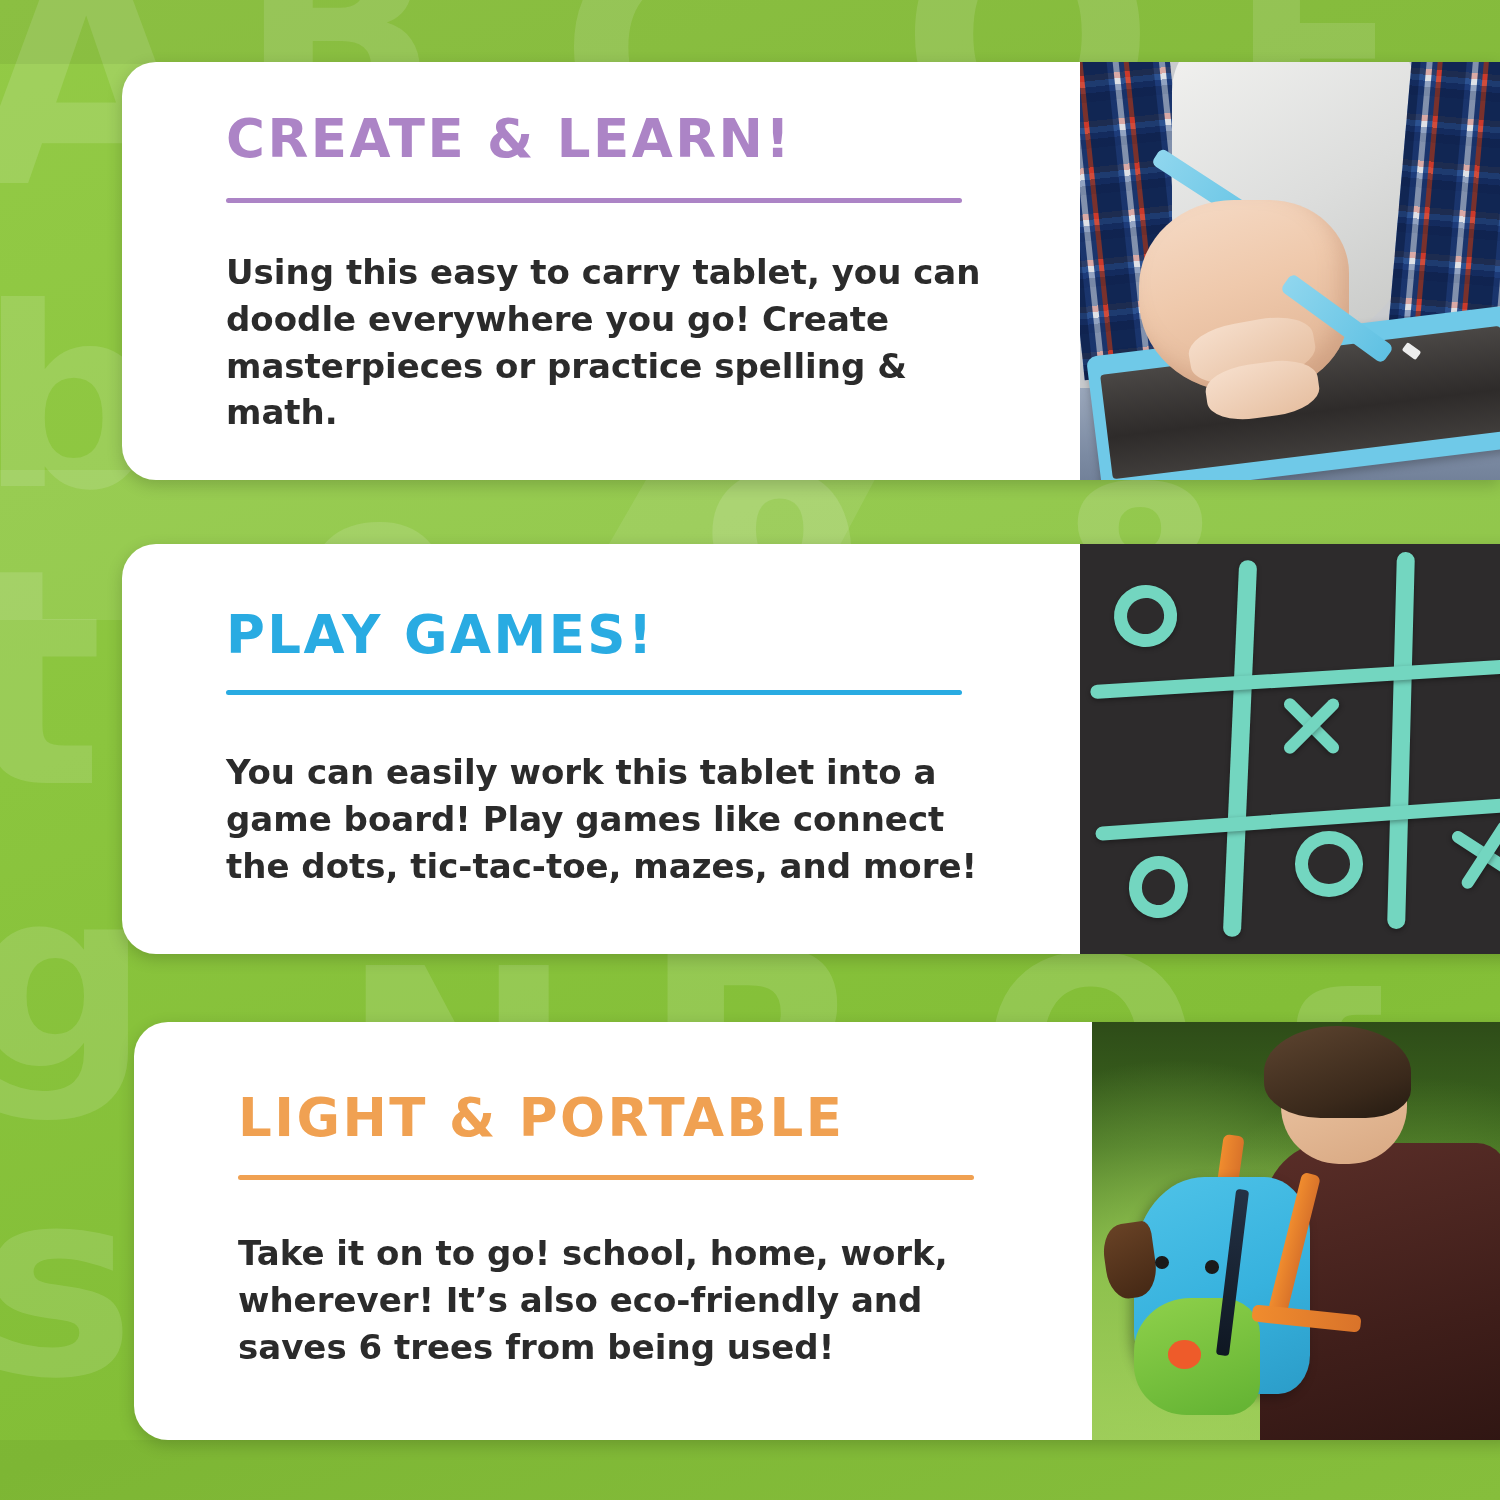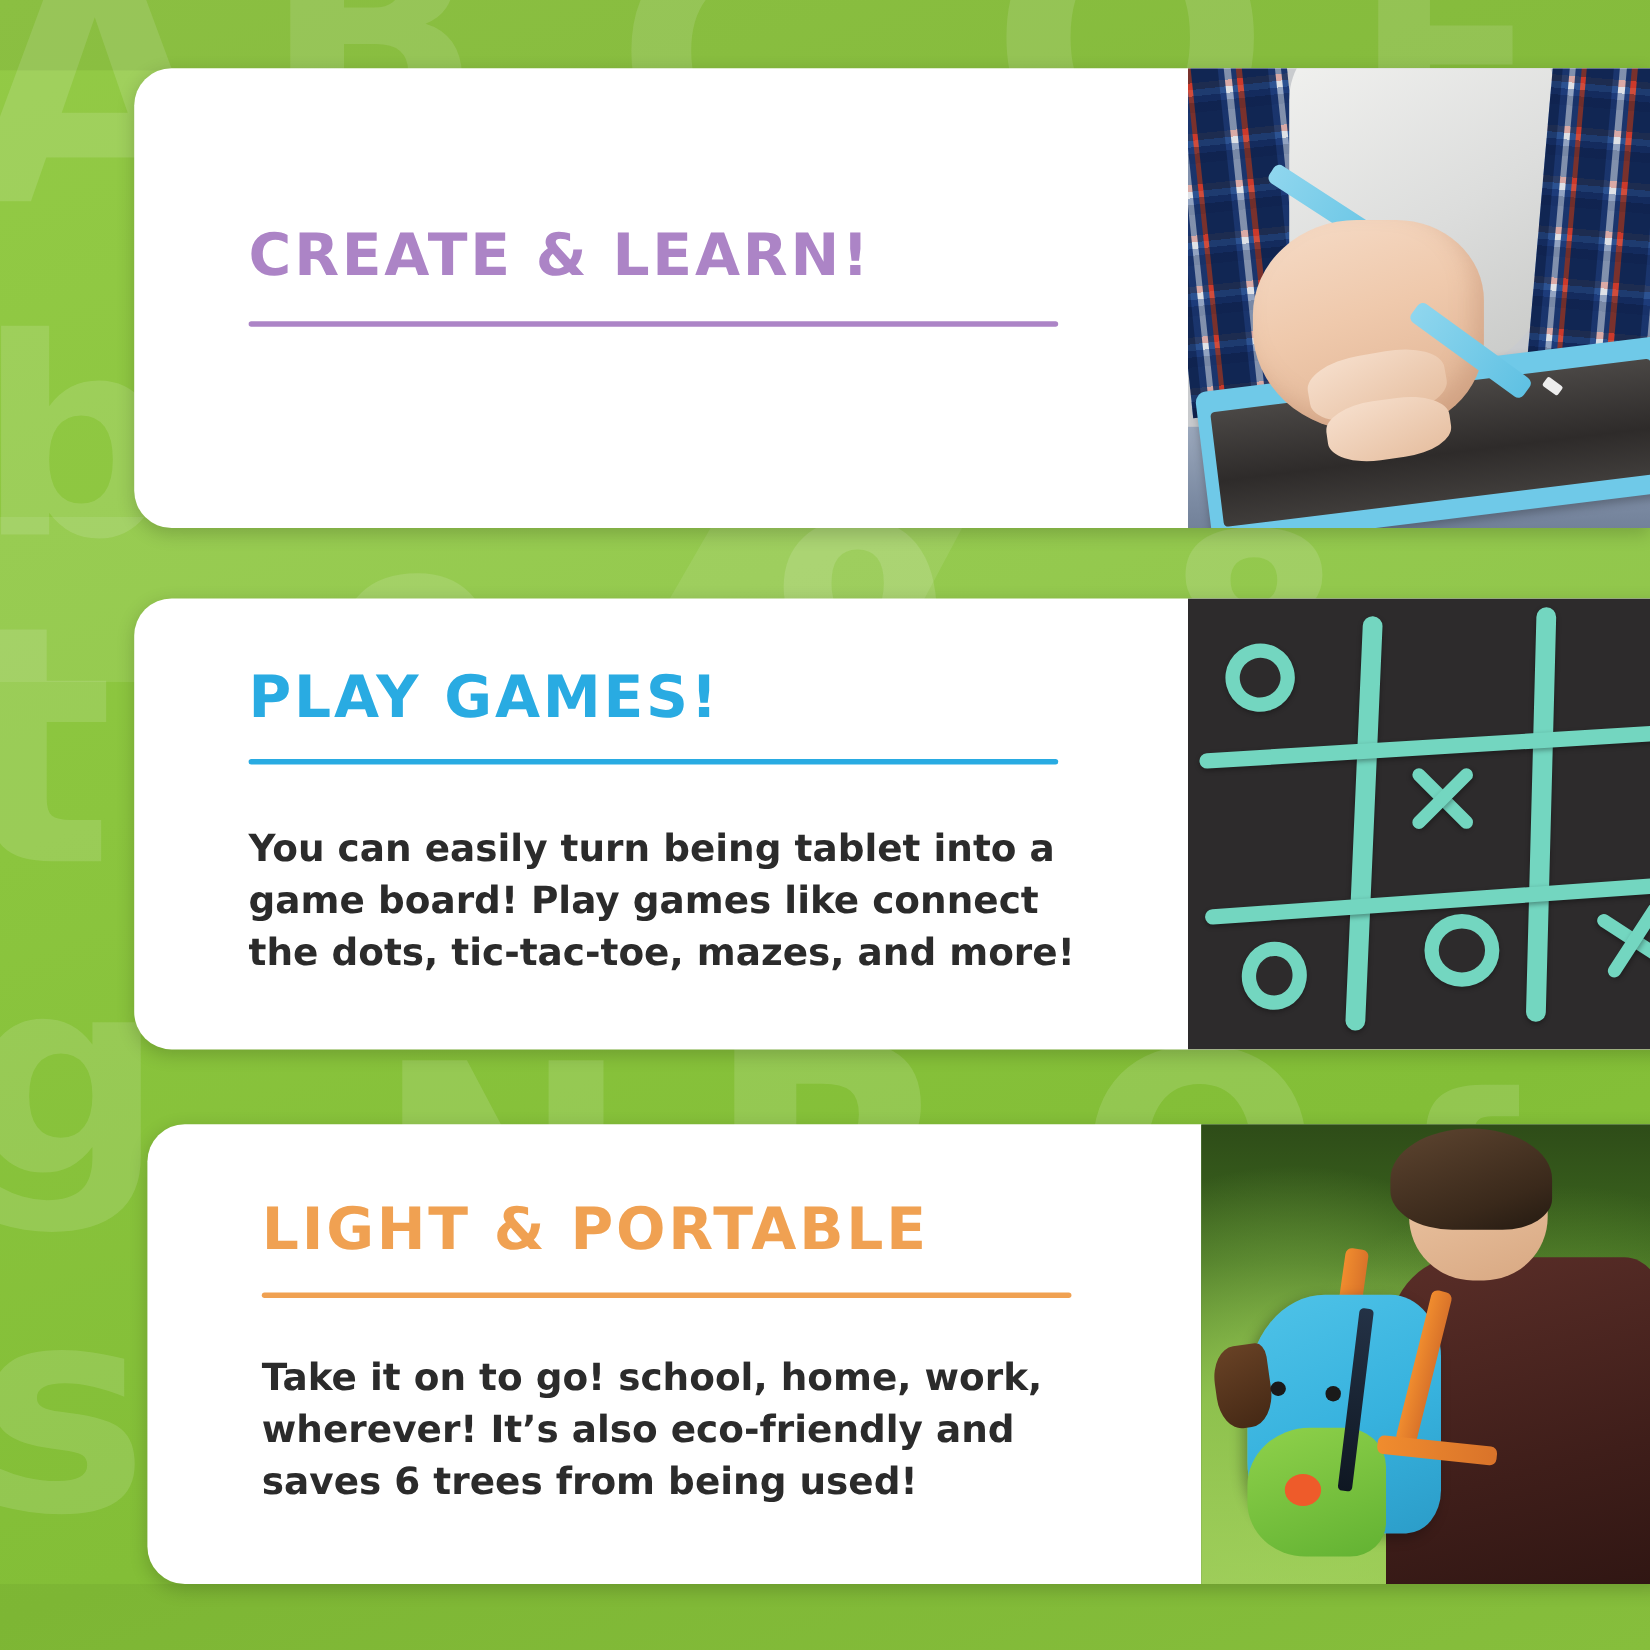--- a/index.html
+++ b/index.html
@@ -295,20 +295,21 @@
 
   <div class="bg-band" style="left:-160px; top:470px; width:1000px; height:150px; transform:skewX(-28deg);"></div>
   <div class="bg-band" style="left:620px; top:455px; width:980px; height:140px; transform:skewX(-30deg);"></div>
   <div class="bg-dark" style="left:0; top:0; width:1500px; height:64px; background:rgba(0,0,0,.05);"></div>
   <div class="bg-dark" style="left:0; top:1440px; width:1500px; height:60px; background:rgba(0,0,0,.04);"></div>
 
   <div class="card card-1">
     <div class="card-text">
       <div class="card-title t-purple" style="color: rgb(172, 132, 198);">CREATE &amp; LEARN!</div>
       <div class="rule r-purple" style="background: rgb(172, 132, 198);"></div>
+      <div class="card-body">Using this easy to carry tablet, you can doodle everywhere you go! Create masterpieces or practice spelling &amp; math.</div>
     </div>
     <div class="card-photo ph1">
       <div class="plaid plaid-l"></div>
       <div class="torso"></div>
       <div class="plaid plaid-r"></div>
       <div class="jeans"></div>
       <div class="tabletbody"></div>
       <div class="tabletscreen"></div>
       <div class="stylus st-top"></div>
       <div class="hand"></div>
@@ -316,21 +317,21 @@
       <div class="finger f2"></div>
       <div class="stylus st-bot"></div>
       <div class="st-tip"></div>
     </div>
   </div>
 
   <div class="card card-2">
     <div class="card-text">
       <div class="card-title t-blue" style="color: rgb(41, 171, 226);">PLAY GAMES!</div>
       <div class="rule r-blue" style="background: rgb(41, 171, 226);"></div>
-      <div class="card-body">You can easily turn being tablet into a game board! Play games like connect the dots, tic-tac-toe, mazes, and more!</div>
+      <div class="card-body">You can easily work this tablet into a game board! Play games like connect the dots, tic-tac-toe, mazes, and more!</div>
     </div>
     <div class="card-photo ph2">
       <div class="tttwrap">
         <div class="ttt-line ttt-v1"></div>
         <div class="ttt-line ttt-v2"></div>
         <div class="ttt-line ttt-h1"></div>
         <div class="ttt-line ttt-h2"></div>
         <div class="ttt-o ttt-o1"></div>
         <div class="ttt-x ttt-x1">
             <i></i>

